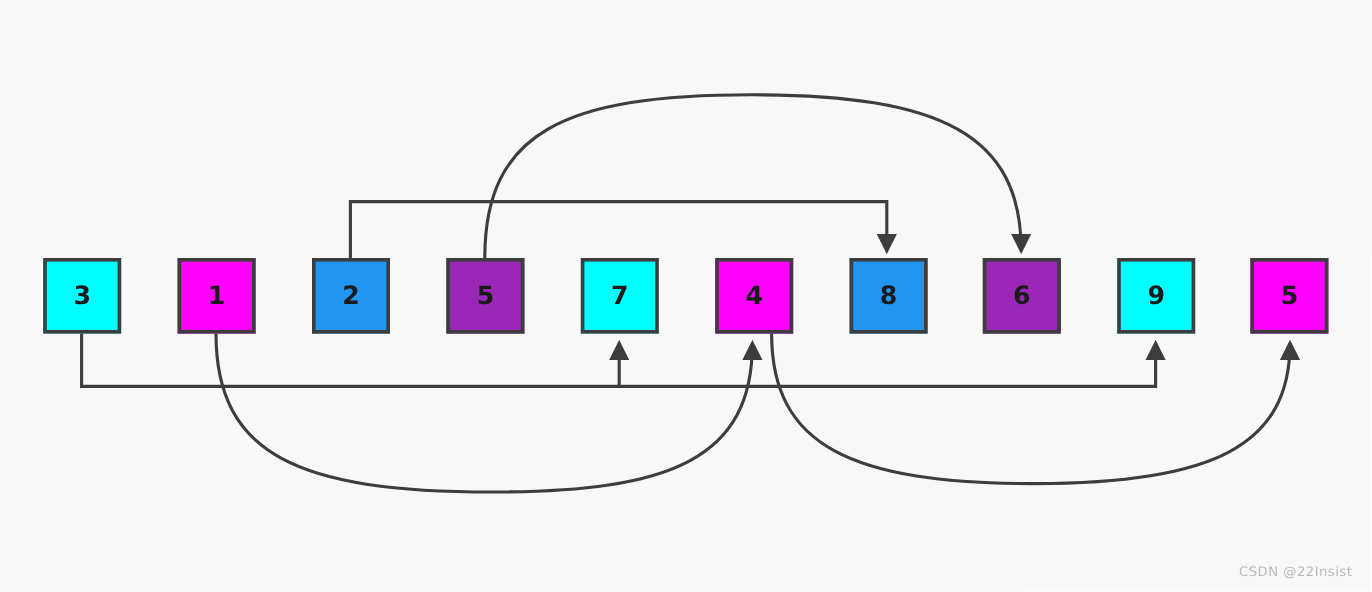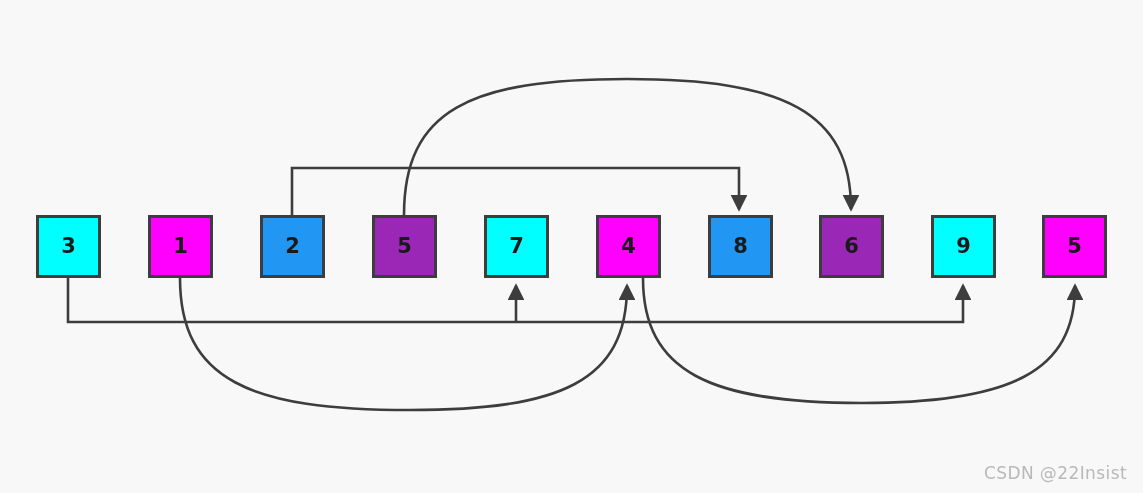--- a/index.html
+++ b/index.html
@@ -37,21 +37,21 @@
     font-size: 21px;
     font-weight: bold;
     color: #1a1a1a;
     line-height: 1;
     font-family: "DejaVu Sans", "Liberation Sans", sans-serif;
   }
   #watermark {
     position: absolute;
     right: 16px;
     bottom: 10px;
-    font-size: 17px;
+    font-size: 11px;
     color: #b9b9b9;
     font-family: "DejaVu Sans", "Liberation Sans", sans-serif;
     letter-spacing: 0.4px;
     z-index: 10;
   }
 </style>
 </head>
 <body>
 
 <div id="canvas" style="background: rgb(248, 248, 248);">

